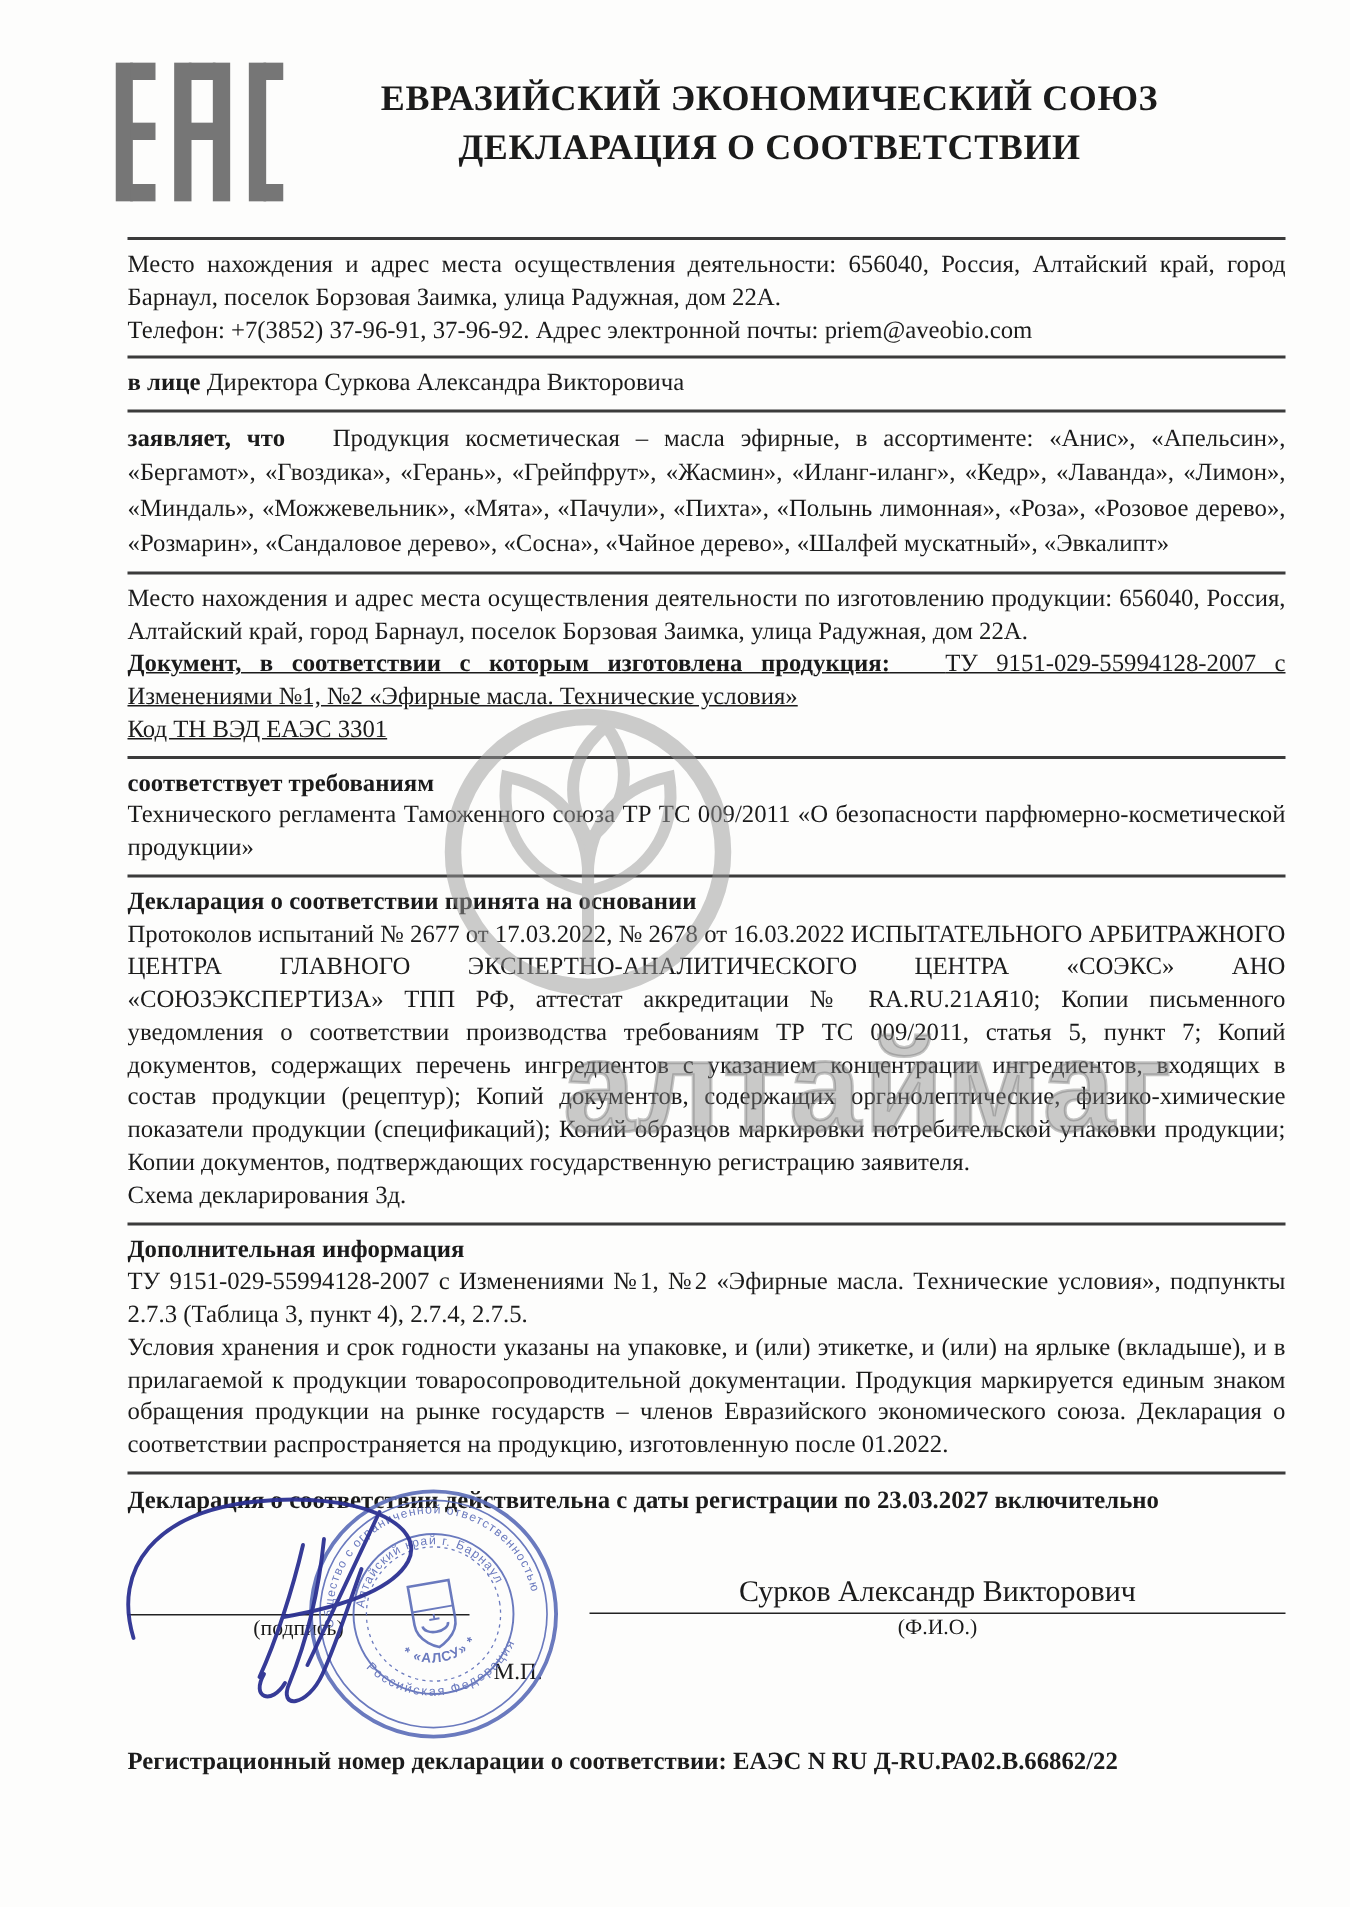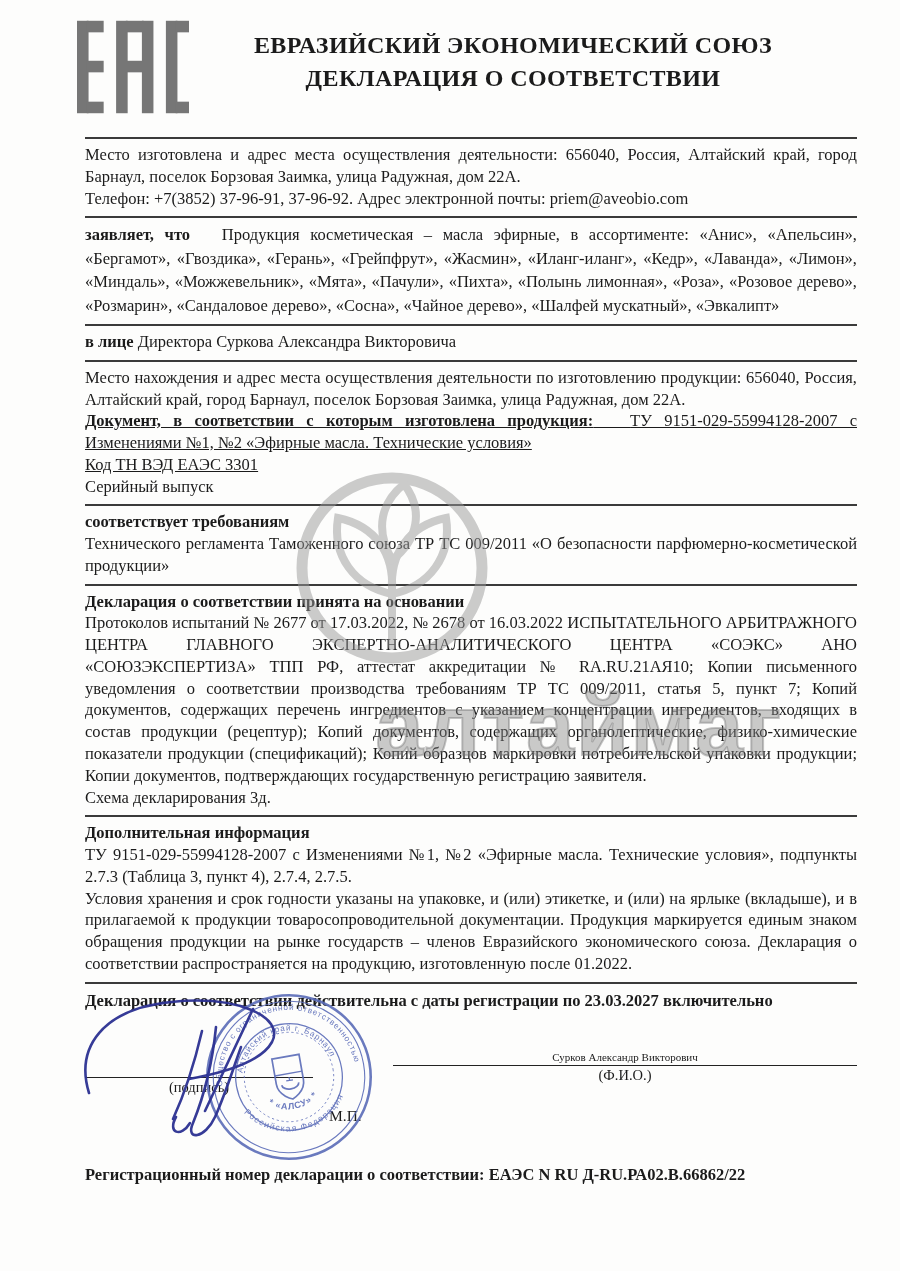--- a/index.html
+++ b/index.html
@@ -8,42 +8,42 @@
     width:900px;height:1271px;
     background:#fdfdfc;
     margin:0 auto;
     overflow:hidden;
     font-family:"Liberation Serif","DejaVu Serif",serif;
     color:#1b1b1b;
   }
   .content{position:absolute;left:85px;top:0;width:772px;z-index:1;}
 
   
-  .header{display:flex;align-items:flex-start;padding-top:15px;margin-bottom:6px;}
+  .header{display:flex;align-items:flex-start;padding-top:36px;margin-bottom:6px;}
   .eac-logo{width:112px;height:104px;flex:0 0 112px;margin-left:-8px;}
   .title-wrap{flex:1;text-align:center;padding:14px 30px 0 10px;}
   .title{font-size:24px;font-weight:bold;line-height:1.38;letter-spacing:.4px;}
 
   
   .sec{border-bottom:2px solid #3b3b3b;padding:5px 0 7px;font-size:16.5px;line-height:1.32;}
   .sec p{margin:0;}
   .just{text-align:justify;}
   .b{font-weight:bold;}
   .declare-text{line-height:1.42;}
   .gap-top{margin-top:9px;text-decoration:underline;}
 
   
   .validity{font-size:16.5px;font-weight:bold;padding:7px 0 4px;}
   .sig-row{position:relative;height:120px;}
   .sig-left{position:absolute;left:0;top:0;width:228px;}
   .sig-left .line{margin-top:62px;border-bottom:1.6px solid #222;}
   .sig-caption{text-align:center;font-size:14.5px;margin-top:1px;}
   .sig-mp{position:absolute;left:244px;top:92px;font-size:15.5px;}
   .sig-right{position:absolute;left:308px;right:0;top:0;}
-  .sig-name{text-align:center;font-size:11px;margin-top:36px;}
+  .sig-name{text-align:center;font-size:20px;margin-top:36px;}
   .sig-right .line{border-bottom:1.6px solid #222;margin-top:2px;}
 
   
   .reg{margin-top:30px;font-size:16.5px;font-weight:bold;}
   .reg .row{margin-bottom:20px;}
 
   
   .watermark{position:absolute;left:0;top:468px;width:783px;text-align:right;z-index:2;pointer-events:none;}
   .wm-leaf{display:block;margin:0 auto;width:200px;height:200px;opacity:.5;}
   .wm-brand{
@@ -100,40 +100,39 @@
       <div class="title-wrap">
         <div class="title">ЕВРАЗИЙСКИЙ ЭКОНОМИЧЕСКИЙ СОЮЗ</div>
         <div class="title">ДЕКЛАРАЦИЯ О СООТВЕТСТВИИ</div>
       </div>
     </div>
 
     <div class="sec">
     </div>
 
     <div class="sec just">
-      <p>Место изготовлена и адрес места осуществления деятельности: 656040, Россия, Алтайский край, город Барнаул, поселок Борзовая Заимка, улица Радужная, дом 22А.</p>
+      <p>Место нахождения и адрес места осуществления деятельности: 656040, Россия, Алтайский край, город Барнаул, поселок Борзовая Заимка, улица Радужная, дом 22А.</p>
       <p>Телефон: +7(3852) 37-96-91, 37-96-92. Адрес электронной почты: priem@aveobio.com</p>
+    </div>
+
+    <div class="sec">
+      <p><b class="b">в лице</b>
+         <span>Директора Суркова Александра Викторовича</span></p>
     </div>
 
     <div class="sec just declare-text">
       <p><b class="b">заявляет, что</b>&nbsp;&nbsp;
          <span>Продукция косметическая – масла эфирные, в ассортименте: «Анис», «Апельсин», «Бергамот», «Гвоздика», «Герань», «Грейпфрут», «Жасмин», «Иланг-иланг», «Кедр», «Лаванда», «Лимон», «Миндаль», «Можжевельник», «Мята», «Пачули», «Пихта», «Полынь лимонная», «Роза», «Розовое дерево», «Розмарин», «Сандаловое дерево», «Сосна», «Чайное дерево», «Шалфей мускатный», «Эвкалипт»</span></p>
-    </div>
-
-    <div class="sec">
-      <p><b class="b">в лице</b>
-         <span>Директора Суркова Александра Викторовича</span></p>
     </div>
 
     <div class="sec just">
       <p>Место нахождения и адрес места осуществления деятельности по изготовлению продукции: 656040, Россия, Алтайский край, город Барнаул, поселок Борзовая Заимка, улица Радужная, дом 22А.</p>
       <p class="gap-top"><b class="b">Документ, в соответствии с которым изготовлена продукция:</b>&nbsp;&nbsp;
          <span>ТУ 9151-029-55994128-2007 с Изменениями №1, №2 «Эфирные масла. Технические условия»</span></p>
       <p class="gap-top">Код ТН ВЭД ЕАЭС 3301</p>
-      <p>Серийный выпуск</p>
     </div>
 
     <div class="sec just">
       <p><b class="b">соответствует требованиям</b></p>
       <p>Технического регламента Таможенного союза ТР ТС 009/2011 «О безопасности парфюмерно-косметической продукции»</p>
     </div>
 
     <div class="sec just">
       <p><b class="b">Декларация о соответствии принята на основании</b></p>
       <p>Протоколов испытаний № 2677 от 17.03.2022, № 2678 от 16.03.2022 ИСПЫТАТЕЛЬНОГО АРБИТРАЖНОГО ЦЕНТРА ГЛАВНОГО ЭКСПЕРТНО-АНАЛИТИЧЕСКОГО ЦЕНТРА «СОЭКС» АНО «СОЮЗЭКСПЕРТИЗА» ТПП РФ, аттестат аккредитации № RA.RU.21АЯ10; Копии письменного уведомления о соответствии производства требованиям ТР ТС 009/2011, статья 5, пункт 7; Копий документов, содержащих перечень ингредиентов с указанием концентрации ингредиентов, входящих в состав продукции (рецептур); Копий документов, содержащих органолептические, физико-химические показатели продукции (спецификаций); Копий образцов маркировки потребительской упаковки продукции; Копии документов, подтверждающих государственную регистрацию заявителя.</p>

